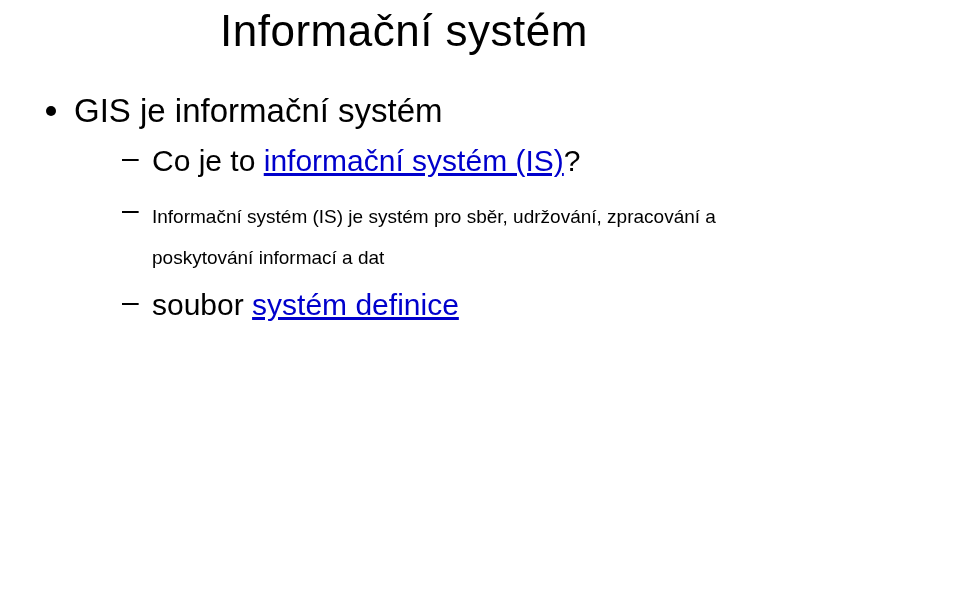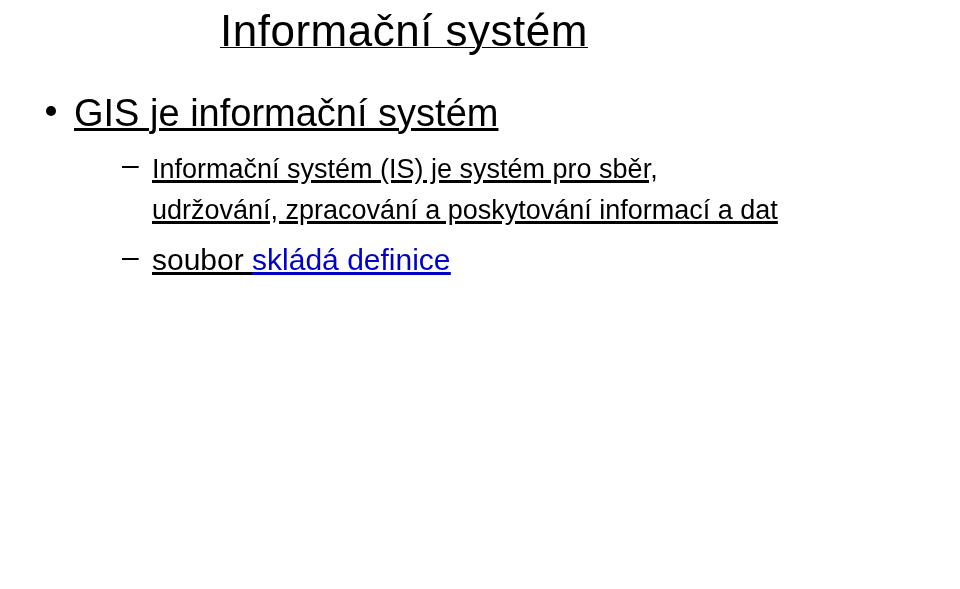--- a/index.html
+++ b/index.html
@@ -11,21 +11,20 @@
       font-family: "Liberation Sans", "DejaVu Sans", Arial, Helvetica, sans-serif;
       color: #000000;
       -webkit-font-smoothing: antialiased;
     }
     .slide {
       box-sizing: border-box;
       width: 808px;
       height: 589px;
       padding: 0 30px 0 30px;
       position: relative;
-      text-decoration: underline;
     }
     .title-wrap {
       width: 100%;
       text-align: center;
       padding-top: 6px;
     }
     .title {
       font-size: 44px;
       font-weight: 400;
       letter-spacing: 0.5px;
@@ -54,21 +53,21 @@
       content: "";
       position: absolute;
       left: 6px;
       top: 16px;
       width: 10px;
       height: 10px;
       background: #000;
       border-radius: 50%;
     }
     .l1-text {
-      font-size: 38px;
+      font-size: 33px;
     }
 
     
     ul.level2 {
       margin-top: 8px;
     }
     .l2-item {
       position: relative;
       padding-left: 78px;
       margin-bottom: 10px;
@@ -79,21 +78,21 @@
       left: 48px;
       top: 0;
       font-size: 30px;
       line-height: 1.25;
       color: #000;
     }
     .l2-text {
       font-size: 30px;
     }
     .l2-text.small {
-      font-size: 27px;
+      font-size: 19px;
       text-align: right;
     }
 
     .link {
       color: #0000cc;
       text-decoration: underline;
       cursor: pointer;
     }
   </style>
 </head>
@@ -106,29 +105,34 @@
   </div>
 
   <div class="content">
     <ul class="level1">
 
       <li class="l1-item">
         <span class="l1-text">GIS je informační systém</span>
 
         <ul class="level2">
 
+          <li class="l2-item">
+            <span class="l2-text">
+              <span>Co je to </span><span class="link">informační systém (IS)</span><span>?</span>
+            </span>
+          </li>
 
           <li class="l2-item">
             <span class="l2-text small">Informační systém (IS) je systém pro sběr, udržování, zpracování a poskytování informací a dat</span>
           </li>
 
 
           <li class="l2-item">
             <span class="l2-text">
-              <span>soubor </span><span class="link">skládá definice</span><span></span>
+              <span>soubor </span><span class="link">systém definice</span><span></span>
             </span>
           </li>
 
         </ul>
       </li>
 
     </ul>
   </div>
 
 </div>

